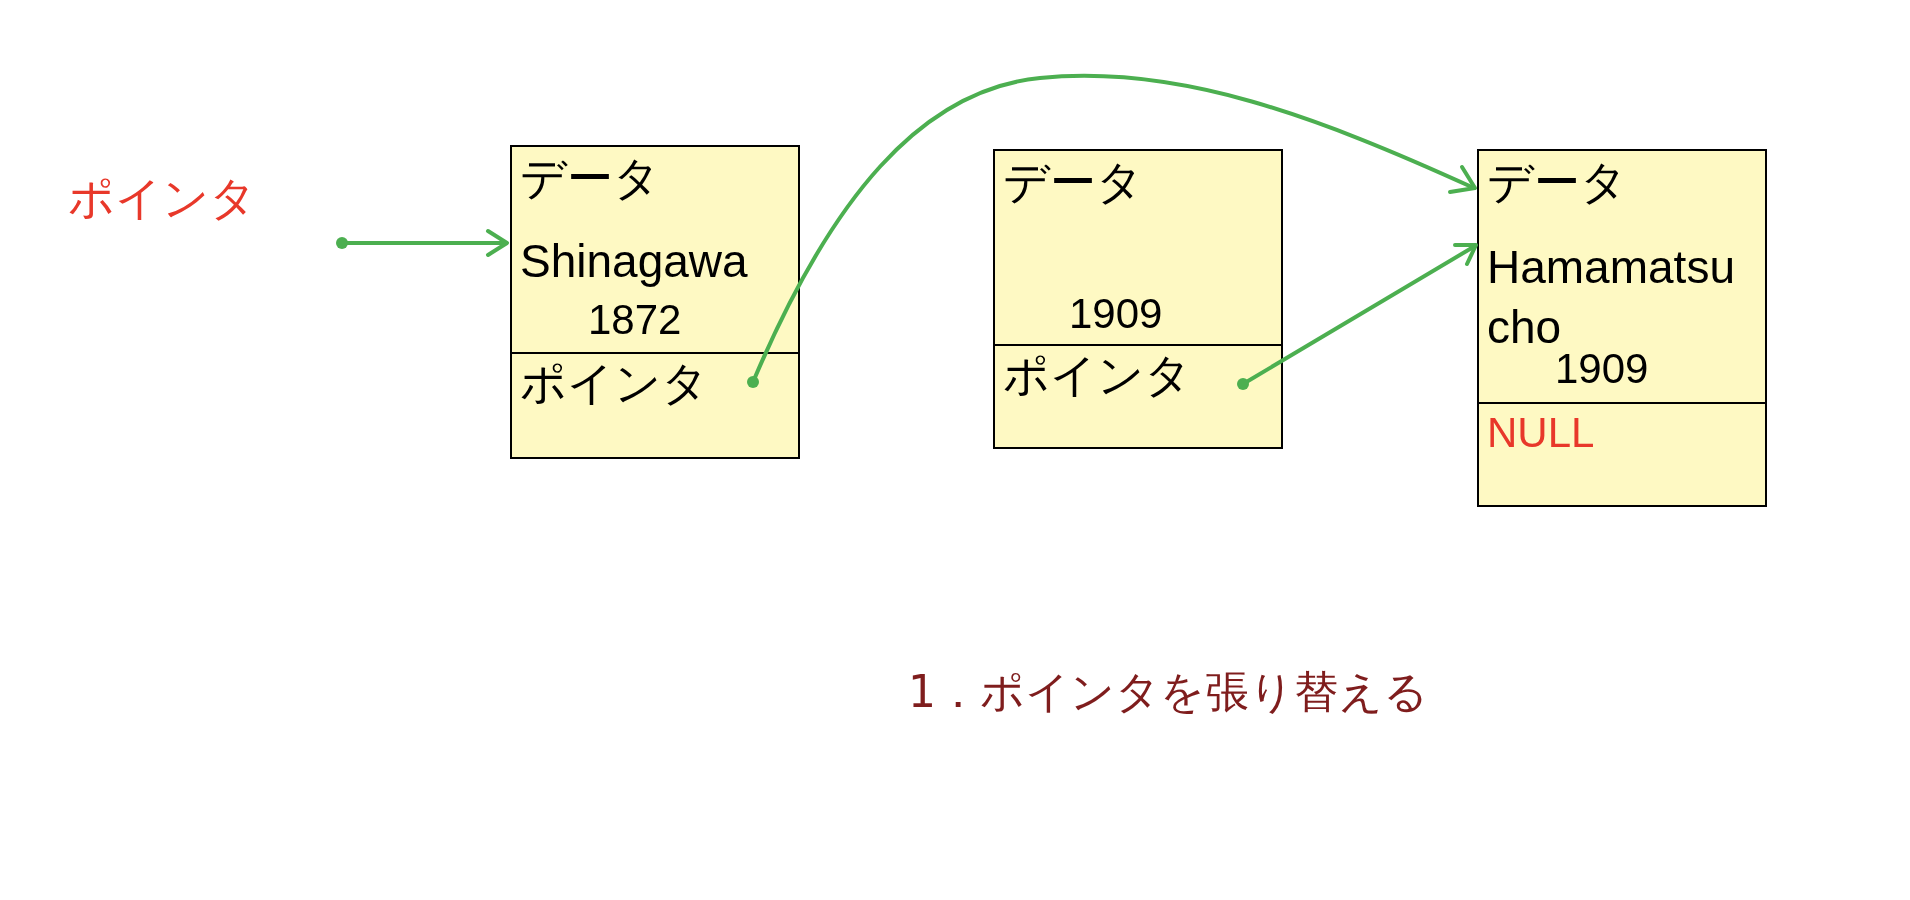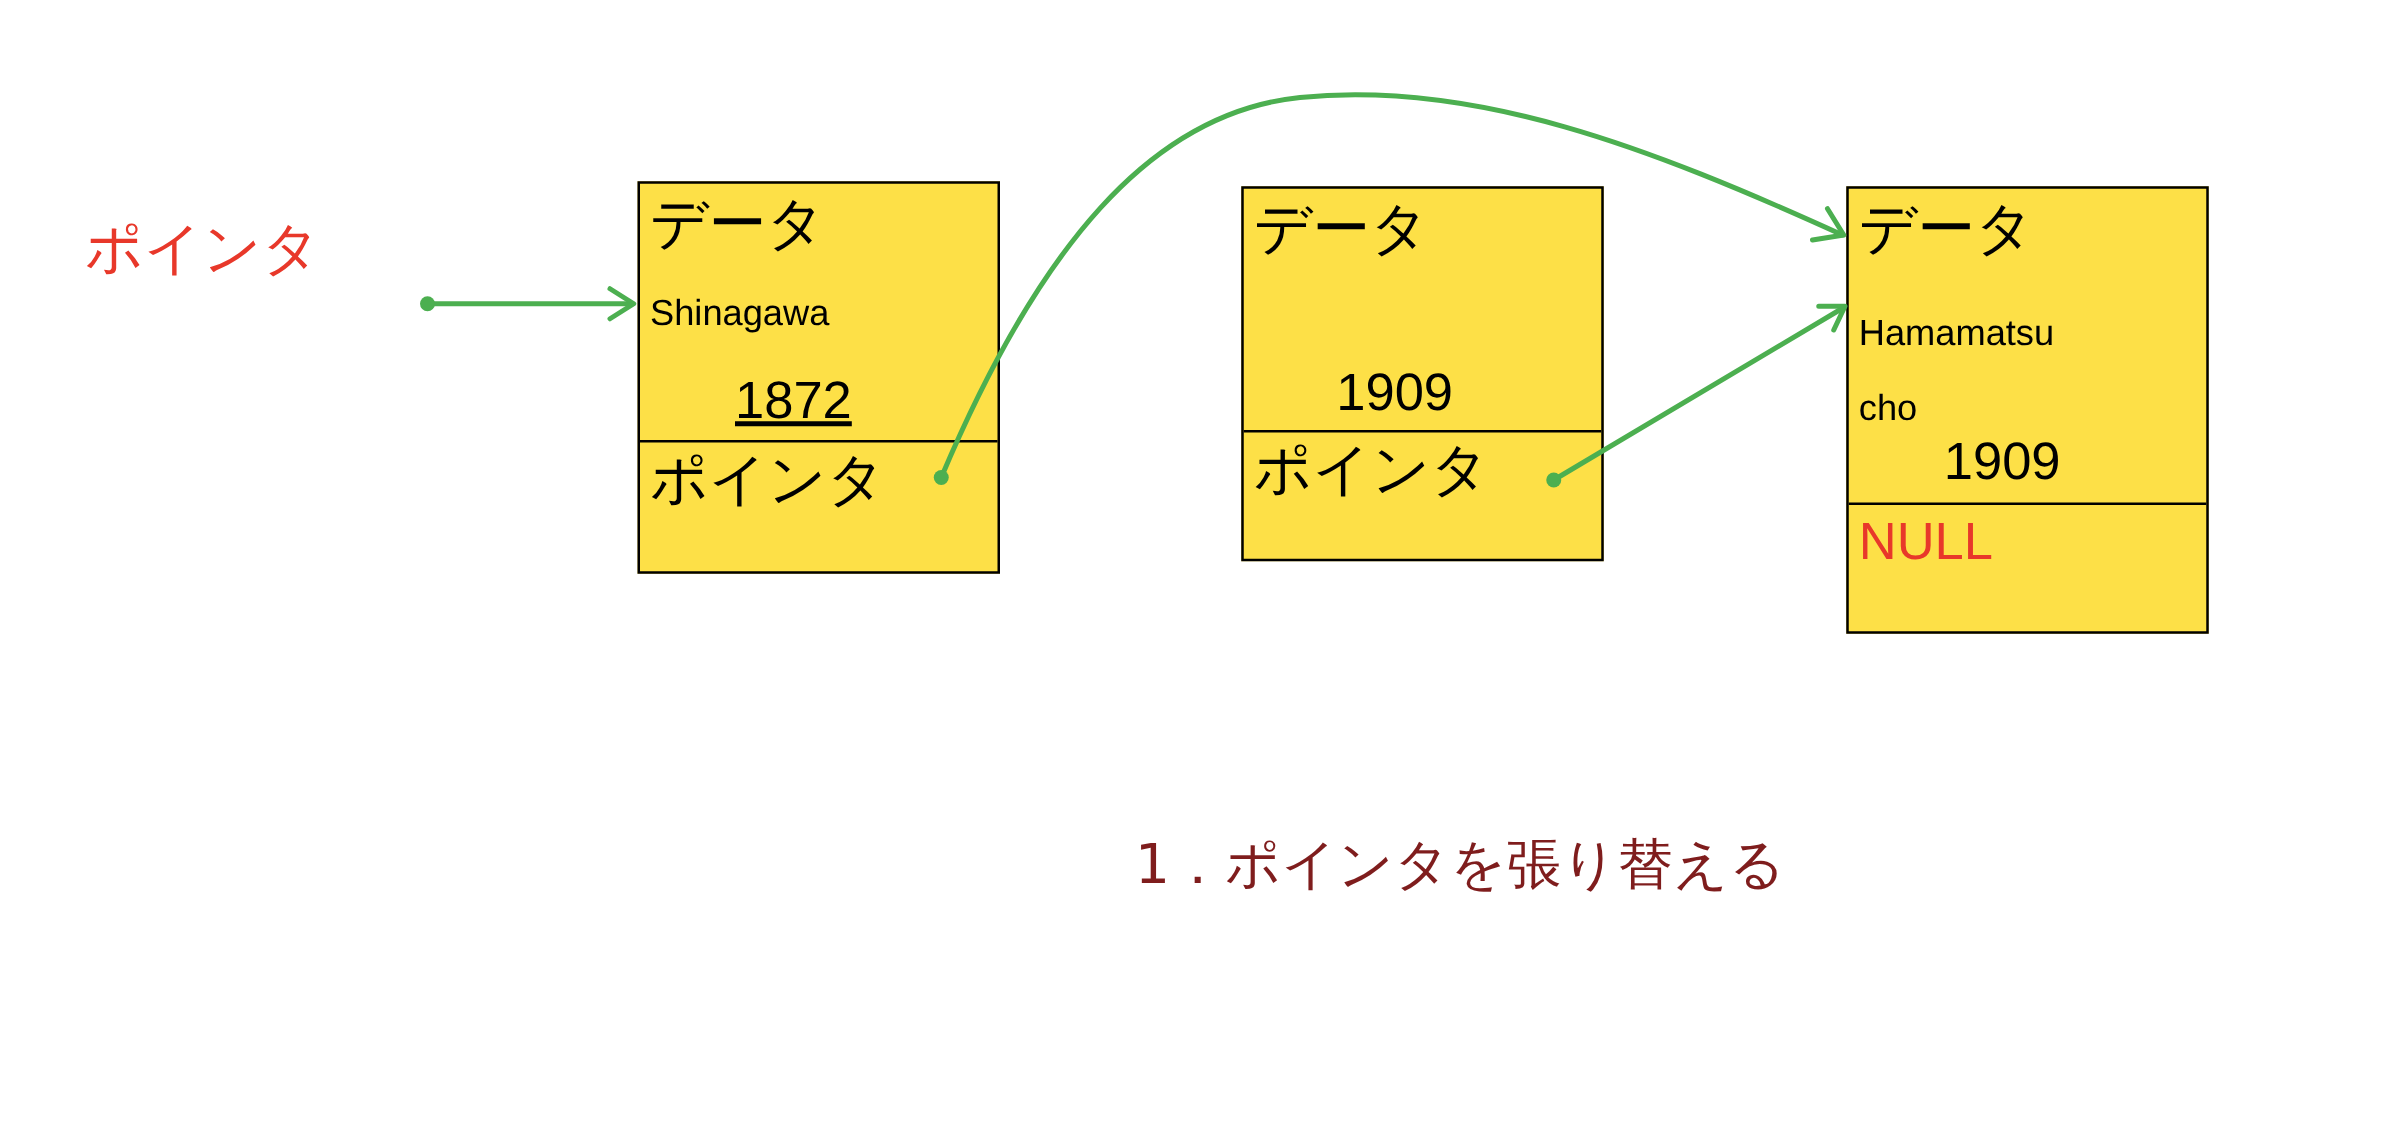--- a/index.html
+++ b/index.html
@@ -1,40 +1,40 @@
 <!DOCTYPE html>
 <html><head>
 <meta charset="utf-8">
 <style>
   html, body { margin: 0; padding: 0; background: #ffffff; }
   body { width: 1910px; height: 900px; position: relative; overflow: hidden;
          font-family: "Liberation Sans", "DejaVu Sans", sans-serif; color: #000; }
-  .node { position: absolute; border: 2px solid #000; box-sizing: border-box; background: #fde047; }
+  .node { position: absolute; border: 2px solid #000; box-sizing: border-box; background: #fef9c3; }
   .node .data-cell { position: absolute; left: 0; right: 0; top: 0; border-bottom: 2px solid #000; box-sizing: border-box; }
   .node .ptr-cell { position: absolute; left: 0; right: 0; bottom: 0; }
   .lbl-jp { position: absolute; left: 8px; font-size: 46px; line-height: 1; white-space: nowrap; font-family: "DejaVu Sans", sans-serif; }
-  .lbl-name { position: absolute; left: 8px; font-size: 29px; line-height: 1.15; white-space: pre; }
+  .lbl-name { position: absolute; left: 8px; font-size: 46px; line-height: 1.15; white-space: pre; }
   .lbl-year { position: absolute; font-size: 42px; line-height: 1; }
   .null-text { position: absolute; left: 8px; font-size: 42px; line-height: 1; }
   .head-label { position: absolute; left: 68px; font-size: 46px; line-height: 70px; font-family: "DejaVu Sans", sans-serif; }
   .caption { position: absolute; left: 908px; top: 670px; font-size: 44px; line-height: 1; white-space: nowrap; font-family: "DejaVu Sans", sans-serif; }
   svg.arrows { position: absolute; left: 0; top: 0; width: 1910px; height: 900px; pointer-events: none; }
 </style>
 </head>
 <body>
 
 <div class="head-label" style="top:163px; color:#e8382a;">
   <div>ポインタ</div>
 </div>
 
 <div class="node" style="left:510px; top:145px; width:290px; height:314px;">
   <div class="data-cell" style="height:207px;">
     <div class="lbl-jp" style="top:8px;">データ</div>
     <div class="lbl-name" style="top:88px;">Shinagawa</div>
-    <div class="lbl-year" style="left:76px; top:152px;text-decoration:underline;">1872</div>
+    <div class="lbl-year" style="left:76px; top:152px;">1872</div>
   </div>
   <div class="ptr-cell" style="top:205px;">
     <div class="lbl-jp" style="top:8px;">ポインタ</div>
   </div>
 </div>
 
 <div class="node" style="left:993px; top:149px; width:290px; height:300px;">
   <div class="data-cell" style="height:195px;">
     <div class="lbl-jp" style="top:8px;">データ</div>
     <div class="lbl-year" style="left:74px; top:142px;">1909</div>

